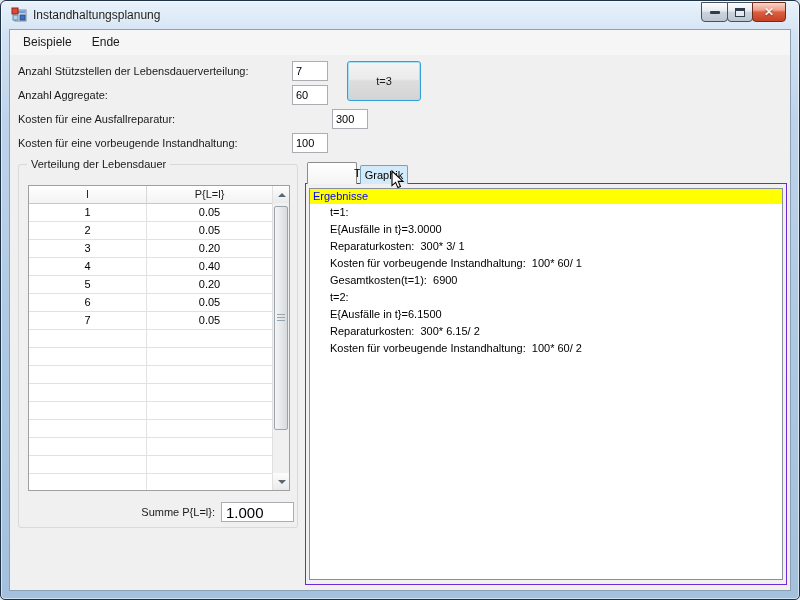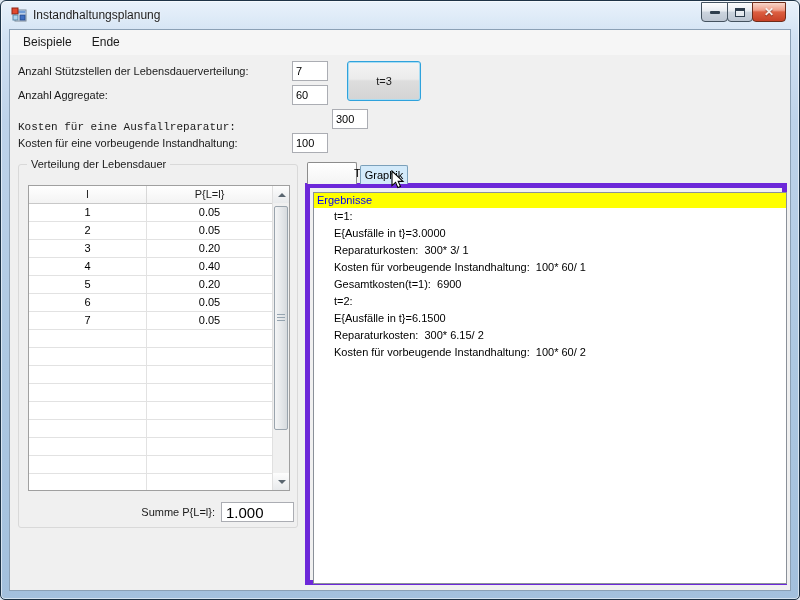--- a/index.html
+++ b/index.html
@@ -64,21 +64,21 @@
   .sgrip { width: 8px; height: 8px; background: repeating-linear-gradient(180deg,#95a4b0 0 1px,transparent 1px 3px); }
 
   .sum-label { position: absolute; left: 40px; top: 341px; width: 156px; text-align: right; font-size: 11px; color: #1a1a1a; }
   .sum-input { position: absolute; left: 202px; top: 337px; width: 73px; height: 20px; border: 1px solid #abadb3; background: #fff; font-family: "Liberation Sans", sans-serif; font-size: 15px; padding: 0 0 0 4px; }
 
   
   .tabctl { position: absolute; left: 295px; top: 132px; width: 482px; height: 423px; }
   .tab { position: absolute; font-size: 11px; text-align: center; border: 1px solid #8c8c8c; border-bottom: none; border-radius: 2px 2px 0 0; z-index: 2; }
   .tab.selected { left: 2px; top: 0; width: 50px; height: 22px; line-height: 21px; background: linear-gradient(180deg,#ffffff,#f4f4f4); padding-left: 46px; }
   .tab.hover { left: 55px; top: 3px; width: 48px; height: 19px; line-height: 18px; background: #d3eafa; border-color: #7ba0ba; }
-  .tabpane { position: absolute; left: 0; top: 21px; right: 0; bottom: 0; border: 5px solid #6d28d9; background: #f0f0f0; }
+  .tabpane { position: absolute; left: 0; top: 21px; right: 0; bottom: 0; border: 1px solid #6d28d9; background: #f0f0f0; }
   .listbox { position: absolute; left: 3px; top: 4px; width: 474px; height: 392px; background: #fff; border: 1px solid #8a9099; overflow: hidden; }
   .result-header { height: 15px; line-height: 15px; padding: 0 3px; font-size: 11px; white-space: pre; }
   .rline { height: 17px; line-height: 17px; padding: 0 20px; font-size: 11px; color: #000; white-space: pre; }
 
   .cursor { position: absolute; left: 391px; top: 170px; z-index: 10; }
 </style>
 </head>
 <body>
 
 <div id="stage">
@@ -110,21 +110,21 @@
       <div class="menubar">
           <div class="menu-item">Beispiele</div>
           <div class="menu-item">Ende</div>
         </div>
 
       <div>
           <div class="plabel" style="top: 35px;">Anzahl Stützstellen der Lebensdauerverteilung:</div>
           <input class="pinput" value="7" style="top: 31px;">
           <div class="plabel" style="top: 59px;">Anzahl Aggregate:</div>
           <input class="pinput" value="60" style="top: 55px;">
-          <div class="plabel" style="top: 91px; font-family: Liberation Mono, monospace;">Kosten für eine Ausfallreparatur:</div>
+          <div class="plabel" style="top: 83px;">Kosten für eine Ausfallreparatur:</div>
           <input class="pinput" value="300" style="top: 79px; margin-left: 40px;">
           <div class="plabel" style="top: 107px;">Kosten für eine vorbeugende Instandhaltung:</div>
           <input class="pinput" value="100" style="top: 103px;">
         </div>
       <button class="btn-compute">t=3</button>
 
       <div class="groupbox">
         <span class="groupbox-title">Verteilung der Lebensdauer</span>
 
         <div class="grid">

